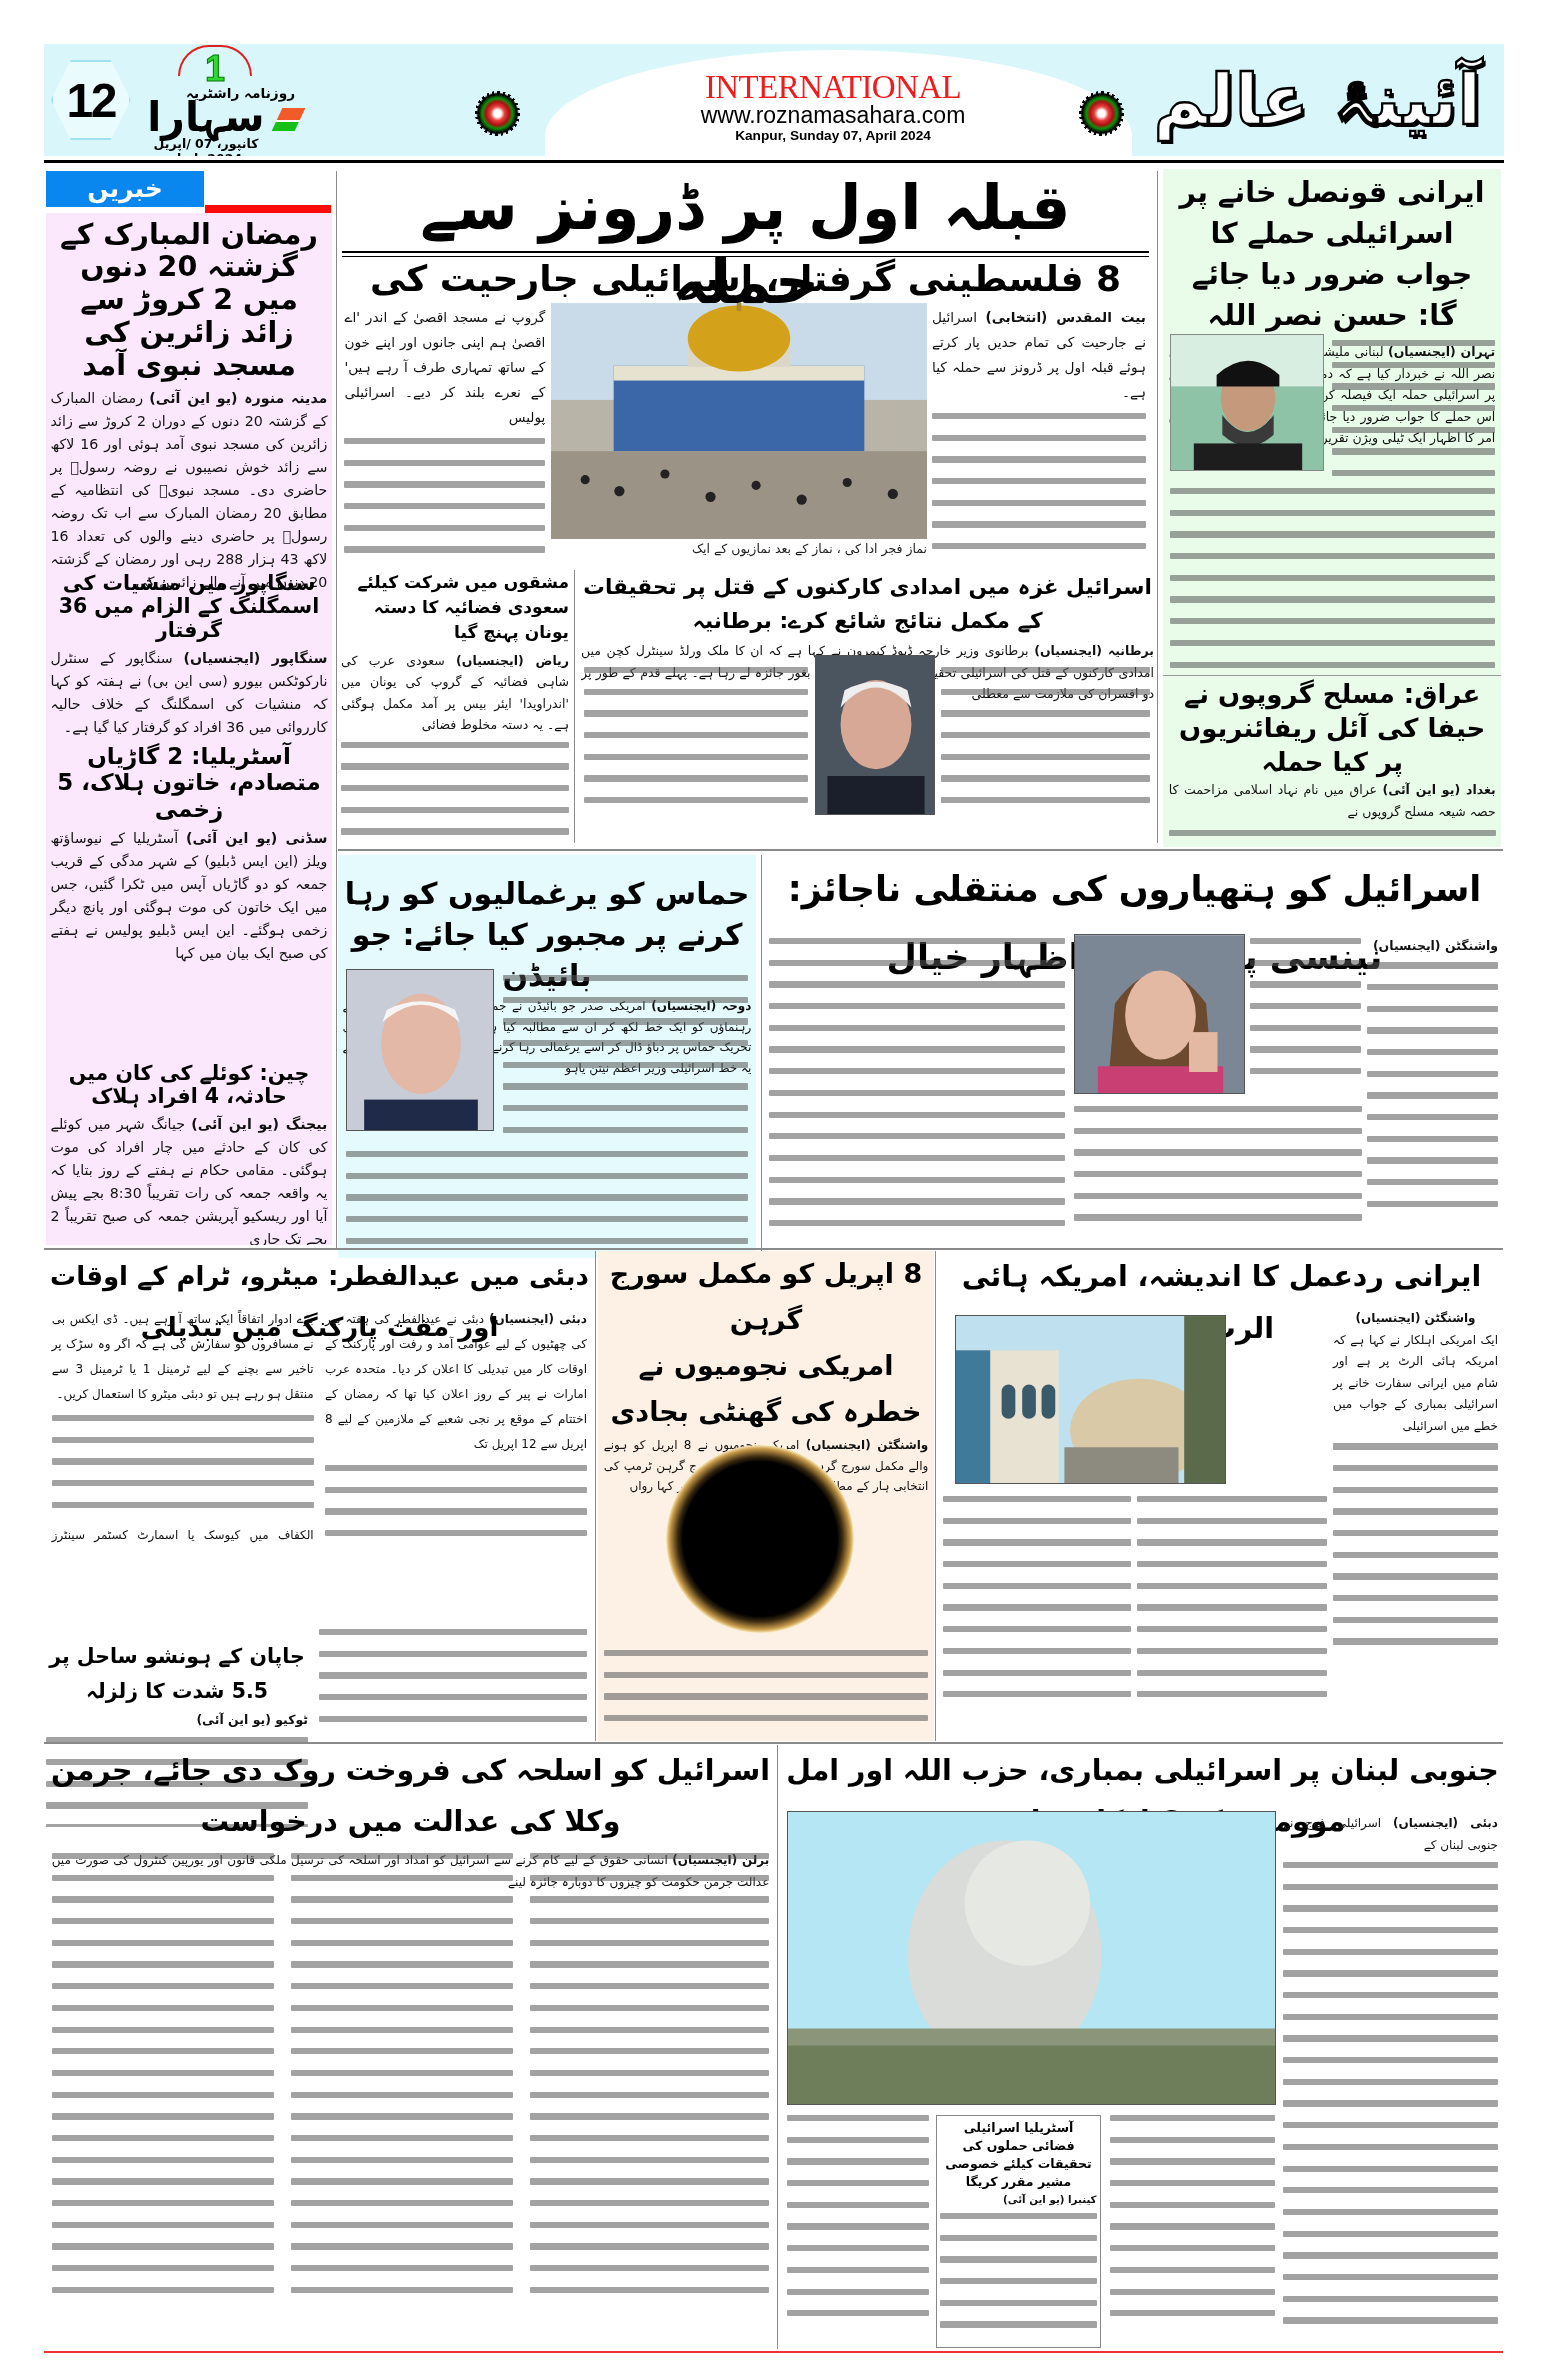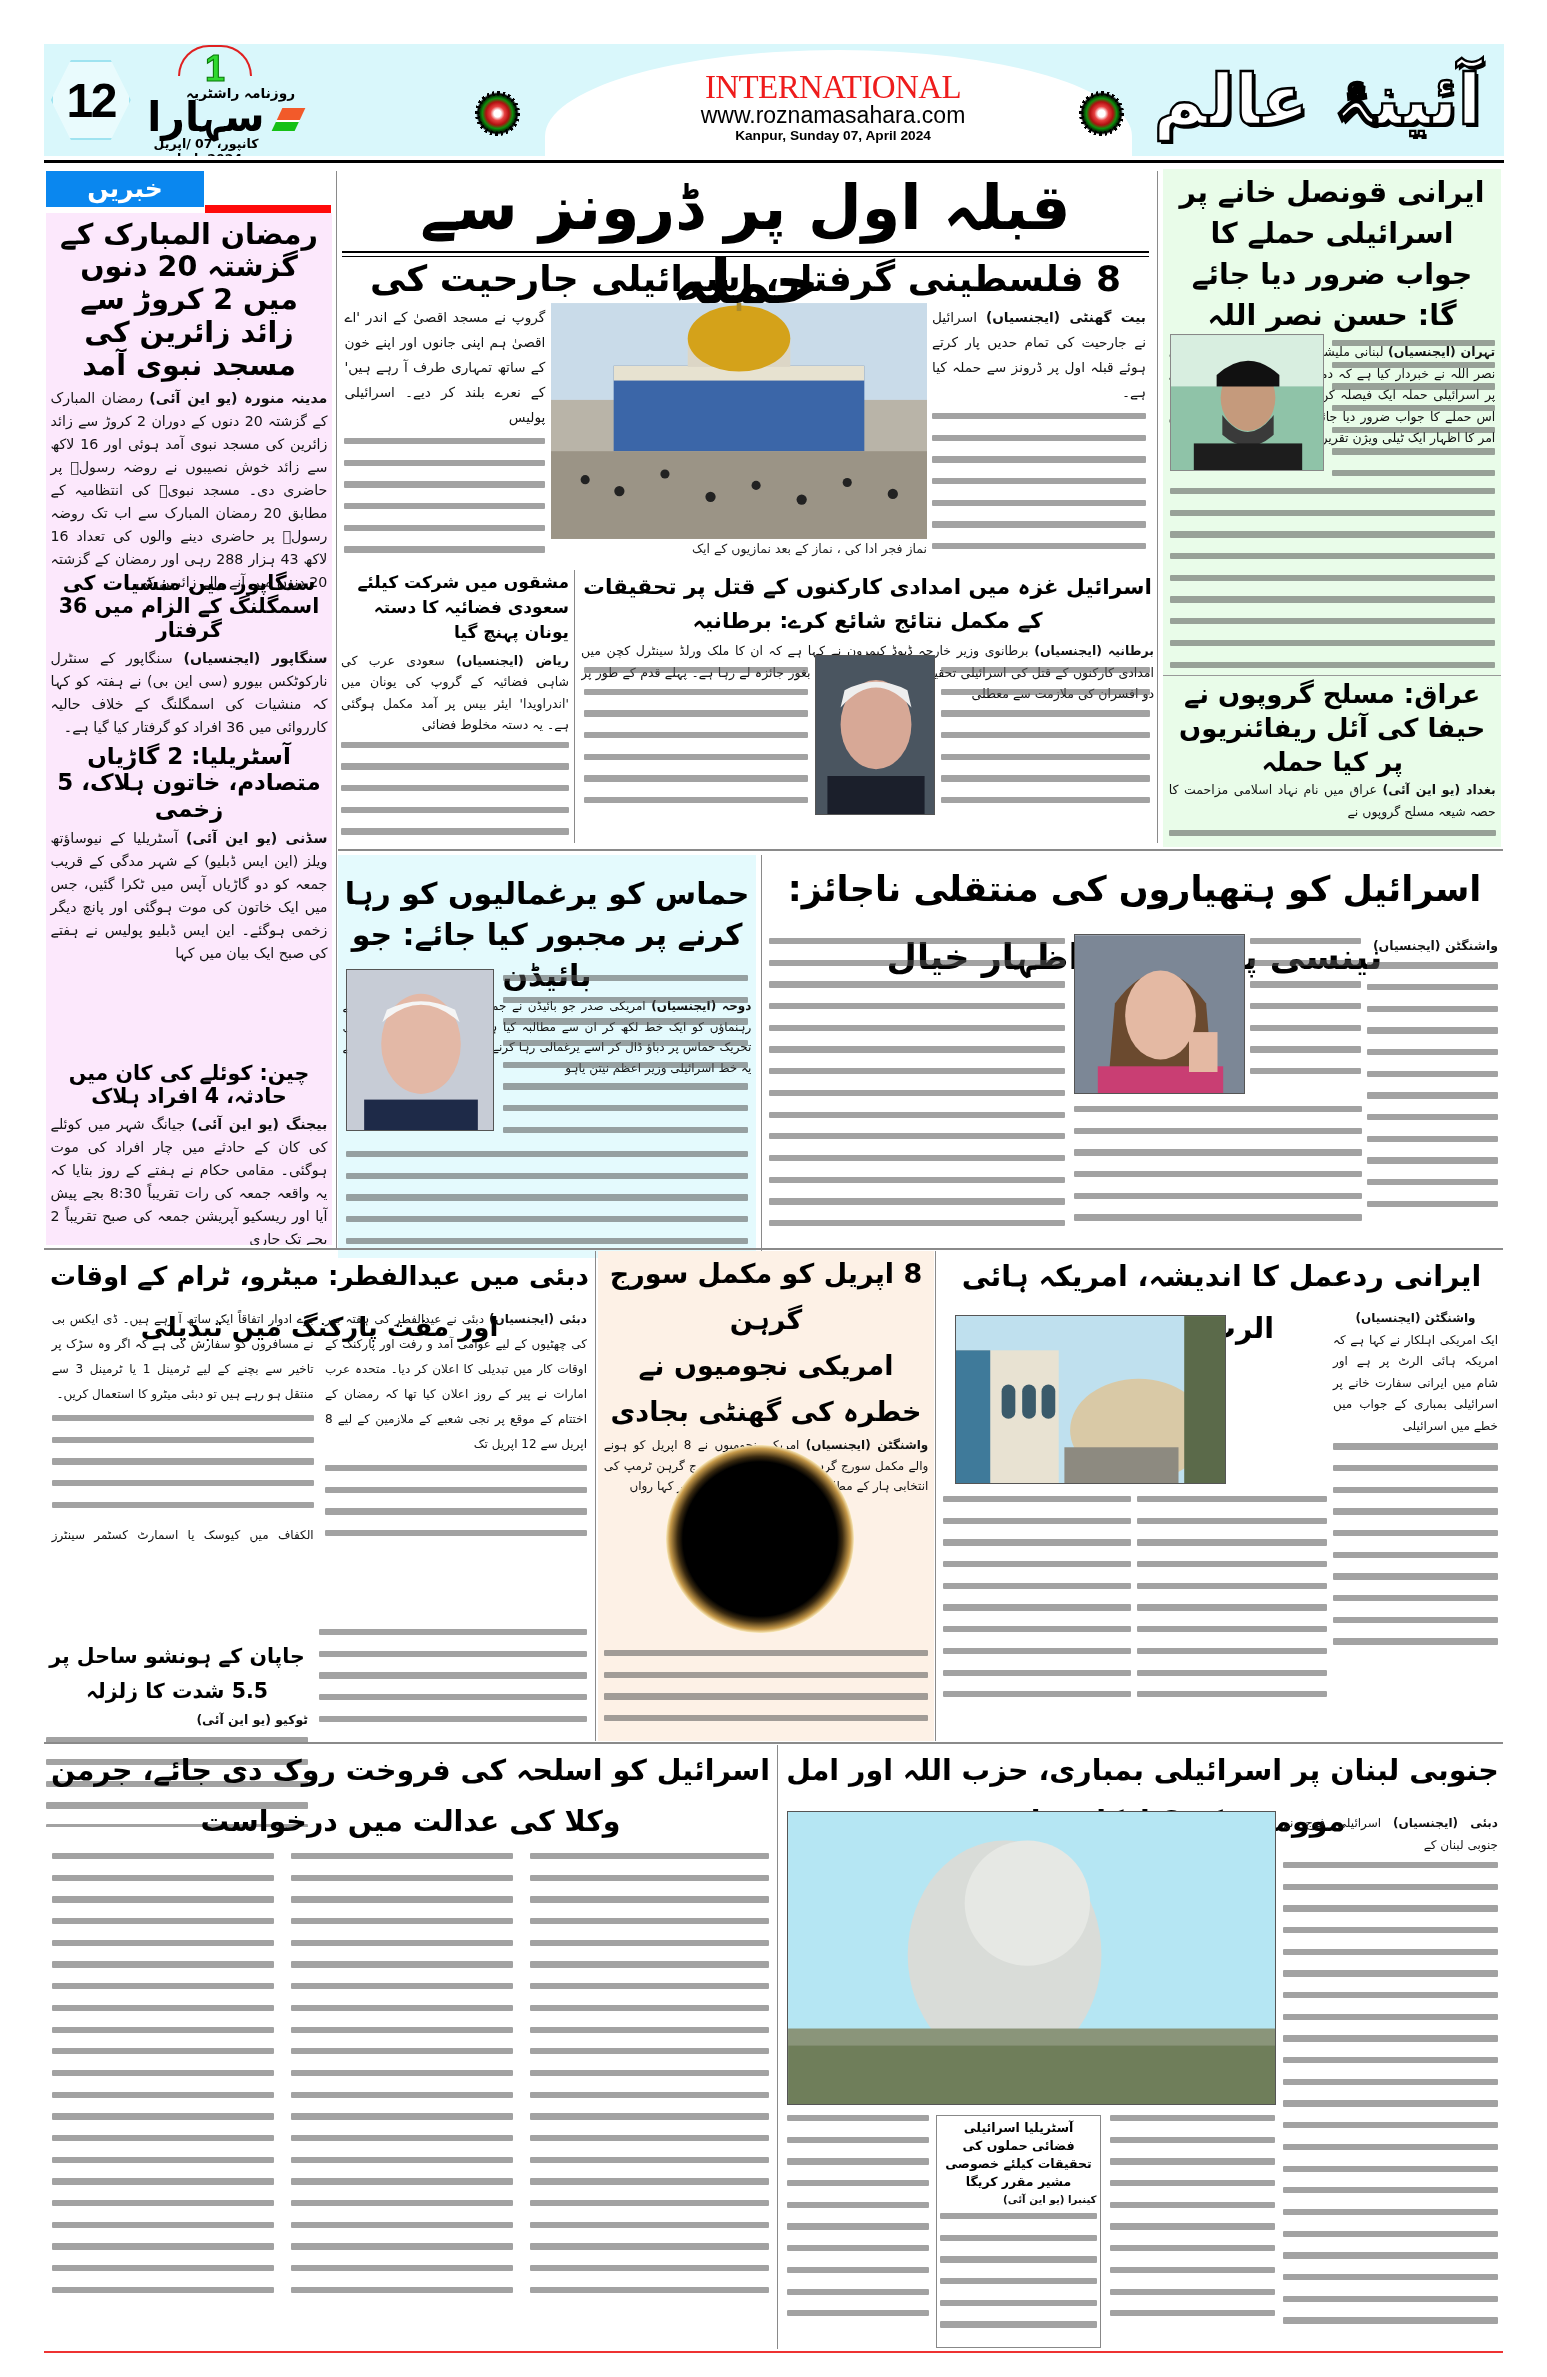--- a/index.html
+++ b/index.html
@@ -102,21 +102,21 @@
 </div>
 <div class="vrule" style="left:336px;top:171px;height:1077px;"></div>
 
 <div class="box" style="left:341px;top:171px;width:809px;height:393px;">
   <div class="headline" style="font-size:62px;line-height:74px;height:80px;font-weight:900;">قبلہ اول پر ڈرونز سے حملہ</div>
   <div style="height:2.3px;background:#000;margin:0 1.1px;"></div>
   <div style="height:1.7px;background:#000;margin:2.3px 1.1px 0;"></div>
   <div class="headline" style="font-size:36px;line-height:43px;font-weight:900;">8 فلسطینی گرفتار، اسرائیلی جارحیت کی حد پار</div>
 
   <div class="abs lede" style="left:591px;top:134px;width:214px;font-size:13.7px;line-height:25px;">
-    <b>بیت گھنٹی (ایجنسیاں)</b>
+    <b>بیت المقدس (انتخابی)</b>
     <span>اسرائیل نے جارحیت کی تمام حدیں پار کرتے ہوئے قبلہ اول پر ڈرونز سے حملہ کیا ہے۔</span>
     <div class="body-lines" style="margin-top:8px;">
       <div class="line"></div>
         <div class="line"></div>
         <div class="line"></div>
         <div class="line"></div>
         <div class="line"></div>
         <div class="line"></div>
         <div class="line"></div>
     </div>
@@ -483,20 +483,24 @@
       <div class="line"></div>
       <div class="line"></div>
       <div class="line"></div>
   </div>
 </div>
 
 <div class="hrule" style="left:44px;top:1742px;width:1459px;"></div>
 
 <div class="box" style="left:46px;top:1745px;width:729px;height:604px;">
   <div class="headline" style="font-size:28.5px;line-height:51px;">اسرائیل کو اسلحہ کی فروخت روک دی جائے، جرمن وکلا کی عدالت میں درخواست</div>
+  <div class="lede" style="font-size:12px;line-height:21.6px;padding:3.4px 5.7px 0;">
+    <b>برلن (ایجنسیاں)</b>
+    <span>انسانی حقوق کے لیے کام کرنے سے اسرائیل کو امداد اور اسلحہ کی ترسیل ملکی قانون اور یورپین کنٹرول کی صورت میں عدالت جرمن حکومت کو چیزوں کا دوبارہ جائزہ لینے</span>
+  </div>
   <div class="abs" style="left:5.7px;top:108px;width:222px;">
     <div class="body-lines">
       <div class="line"></div>
         <div class="line"></div>
         <div class="line"></div>
         <div class="line"></div>
         <div class="line"></div>
         <div class="line"></div>
         <div class="line"></div>
         <div class="line"></div>

